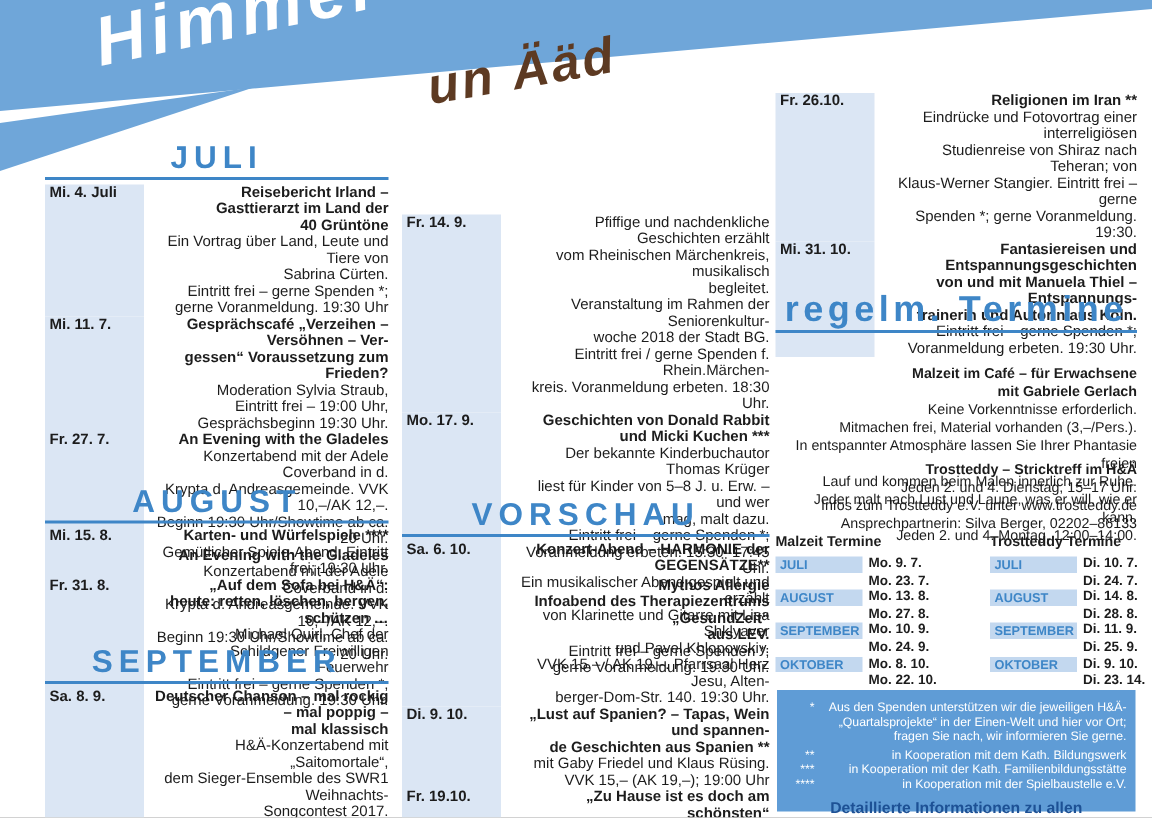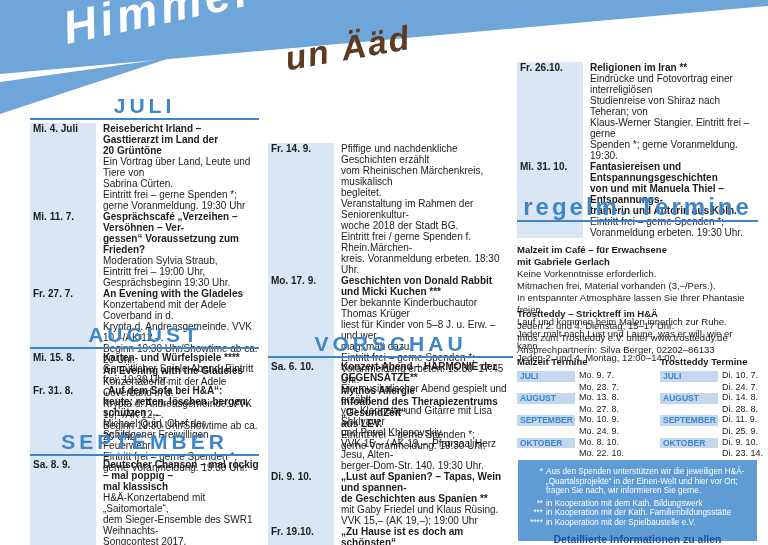--- a/index.html
+++ b/index.html
@@ -1,18 +1,18 @@
 <!DOCTYPE html>
 <html><head>
 <meta charset="utf-8">
 <style>
   html,body{margin:0;padding:0;}
   body{font-family:"Liberation Sans","DejaVu Sans",sans-serif;background:#888;}
   .page{position:relative;width:768px;height:545px;background:#ffffff;overflow:hidden;margin:0 auto;}
-  .pre{white-space:pre-line;}
+  .pre{white-space:pre-line;text-align:right;}
 
   
   .band{position:absolute;left:0;top:0;width:768px;height:120px;background:#6fa6d9;
         clip-path:polygon(0 0,768px 0,768px 6px,0 74px);}
   .band2{position:absolute;left:0;top:0;width:768px;height:130px;background:#6fa6d9;
         clip-path:polygon(0 82px,170px 58px,0 114px);}
   .t-himmel{position:absolute;left:58px;top:2px;color:#ffffff;font-size:46px;font-weight:bold;
         font-style:italic;letter-spacing:4px;transform:rotate(-12deg);transform-origin:left top;}
   .t-unaad{position:absolute;left:282px;top:40px;color:#5d3a22;font-size:34px;font-weight:bold;
         font-style:italic;letter-spacing:2px;transform:rotate(-10deg);transform-origin:left top;}
@@ -37,21 +37,21 @@
   .block{font-size:9.5px;line-height:12px;color:#1c1c1c;}
   .btitle{font-weight:bold;}
 
   
   .tables{position:absolute;left:0;display:flex;gap:30px;}
   .tbl{width:113px;}
   .tbl-title{font-weight:bold;font-size:9.5px;line-height:12px;color:#1c1c1c;margin-bottom:2px;}
   .trow{display:grid;grid-template-columns:62px 1fr;line-height:10.6px;font-size:9px;}
   .chip{background:#c3d8ef;color:#3e86c7;font-weight:bold;font-size:8.5px;padding-left:3px;margin:1px 4px 0 0;}
   .spacer{margin:1px 4px 0 0;}
-  .tdate{font-weight:normal;color:#1c1c1c;}
+  .tdate{font-weight:bold;color:#1c1c1c;}
 
   
   .fbox{position:absolute;background:#5f9cd6;color:#ffffff;padding:7px 6px 6px 6px;box-sizing:border-box;}
   .note{display:grid;grid-template-columns:22px 1fr;font-size:8.2px;line-height:9.6px;}
   .star{text-align:right;padding-right:3px;}
   .ngroup{margin-top:3px;}
   .finfo{margin-top:5px;text-align:center;color:#1d5195;font-weight:bold;font-size:10.5px;line-height:12.5px;}
 </style>
 </head>
 <body>
@@ -64,21 +64,21 @@
   <div class="t-unaad">un Ääd</div>
 
   <div class="col col1">
 
     <div class="sec" style="top:0;">
       <div class="head">JULI</div>
       <div class="entry">
         <div class="edate">Mi. 4. Juli</div>
         <div class="econtent">
             <div class="etitle pre">Reisebericht Irland – Gasttierarzt im Land der
-20 Grüntöne</div>
+40 Grüntöne</div>
             <div class="pre">Ein Vortrag über Land, Leute und Tiere von
 Sabrina Cürten.
 Eintritt frei – gerne Spenden *;
 gerne Voranmeldung. 19:30 Uhr</div>
           </div>
       </div>
       <div class="entry">
         <div class="edate">Mi. 11. 7.</div>
         <div class="econtent">
             <div class="etitle pre">Gesprächscafé „Verzeihen – Versöhnen – Ver-

